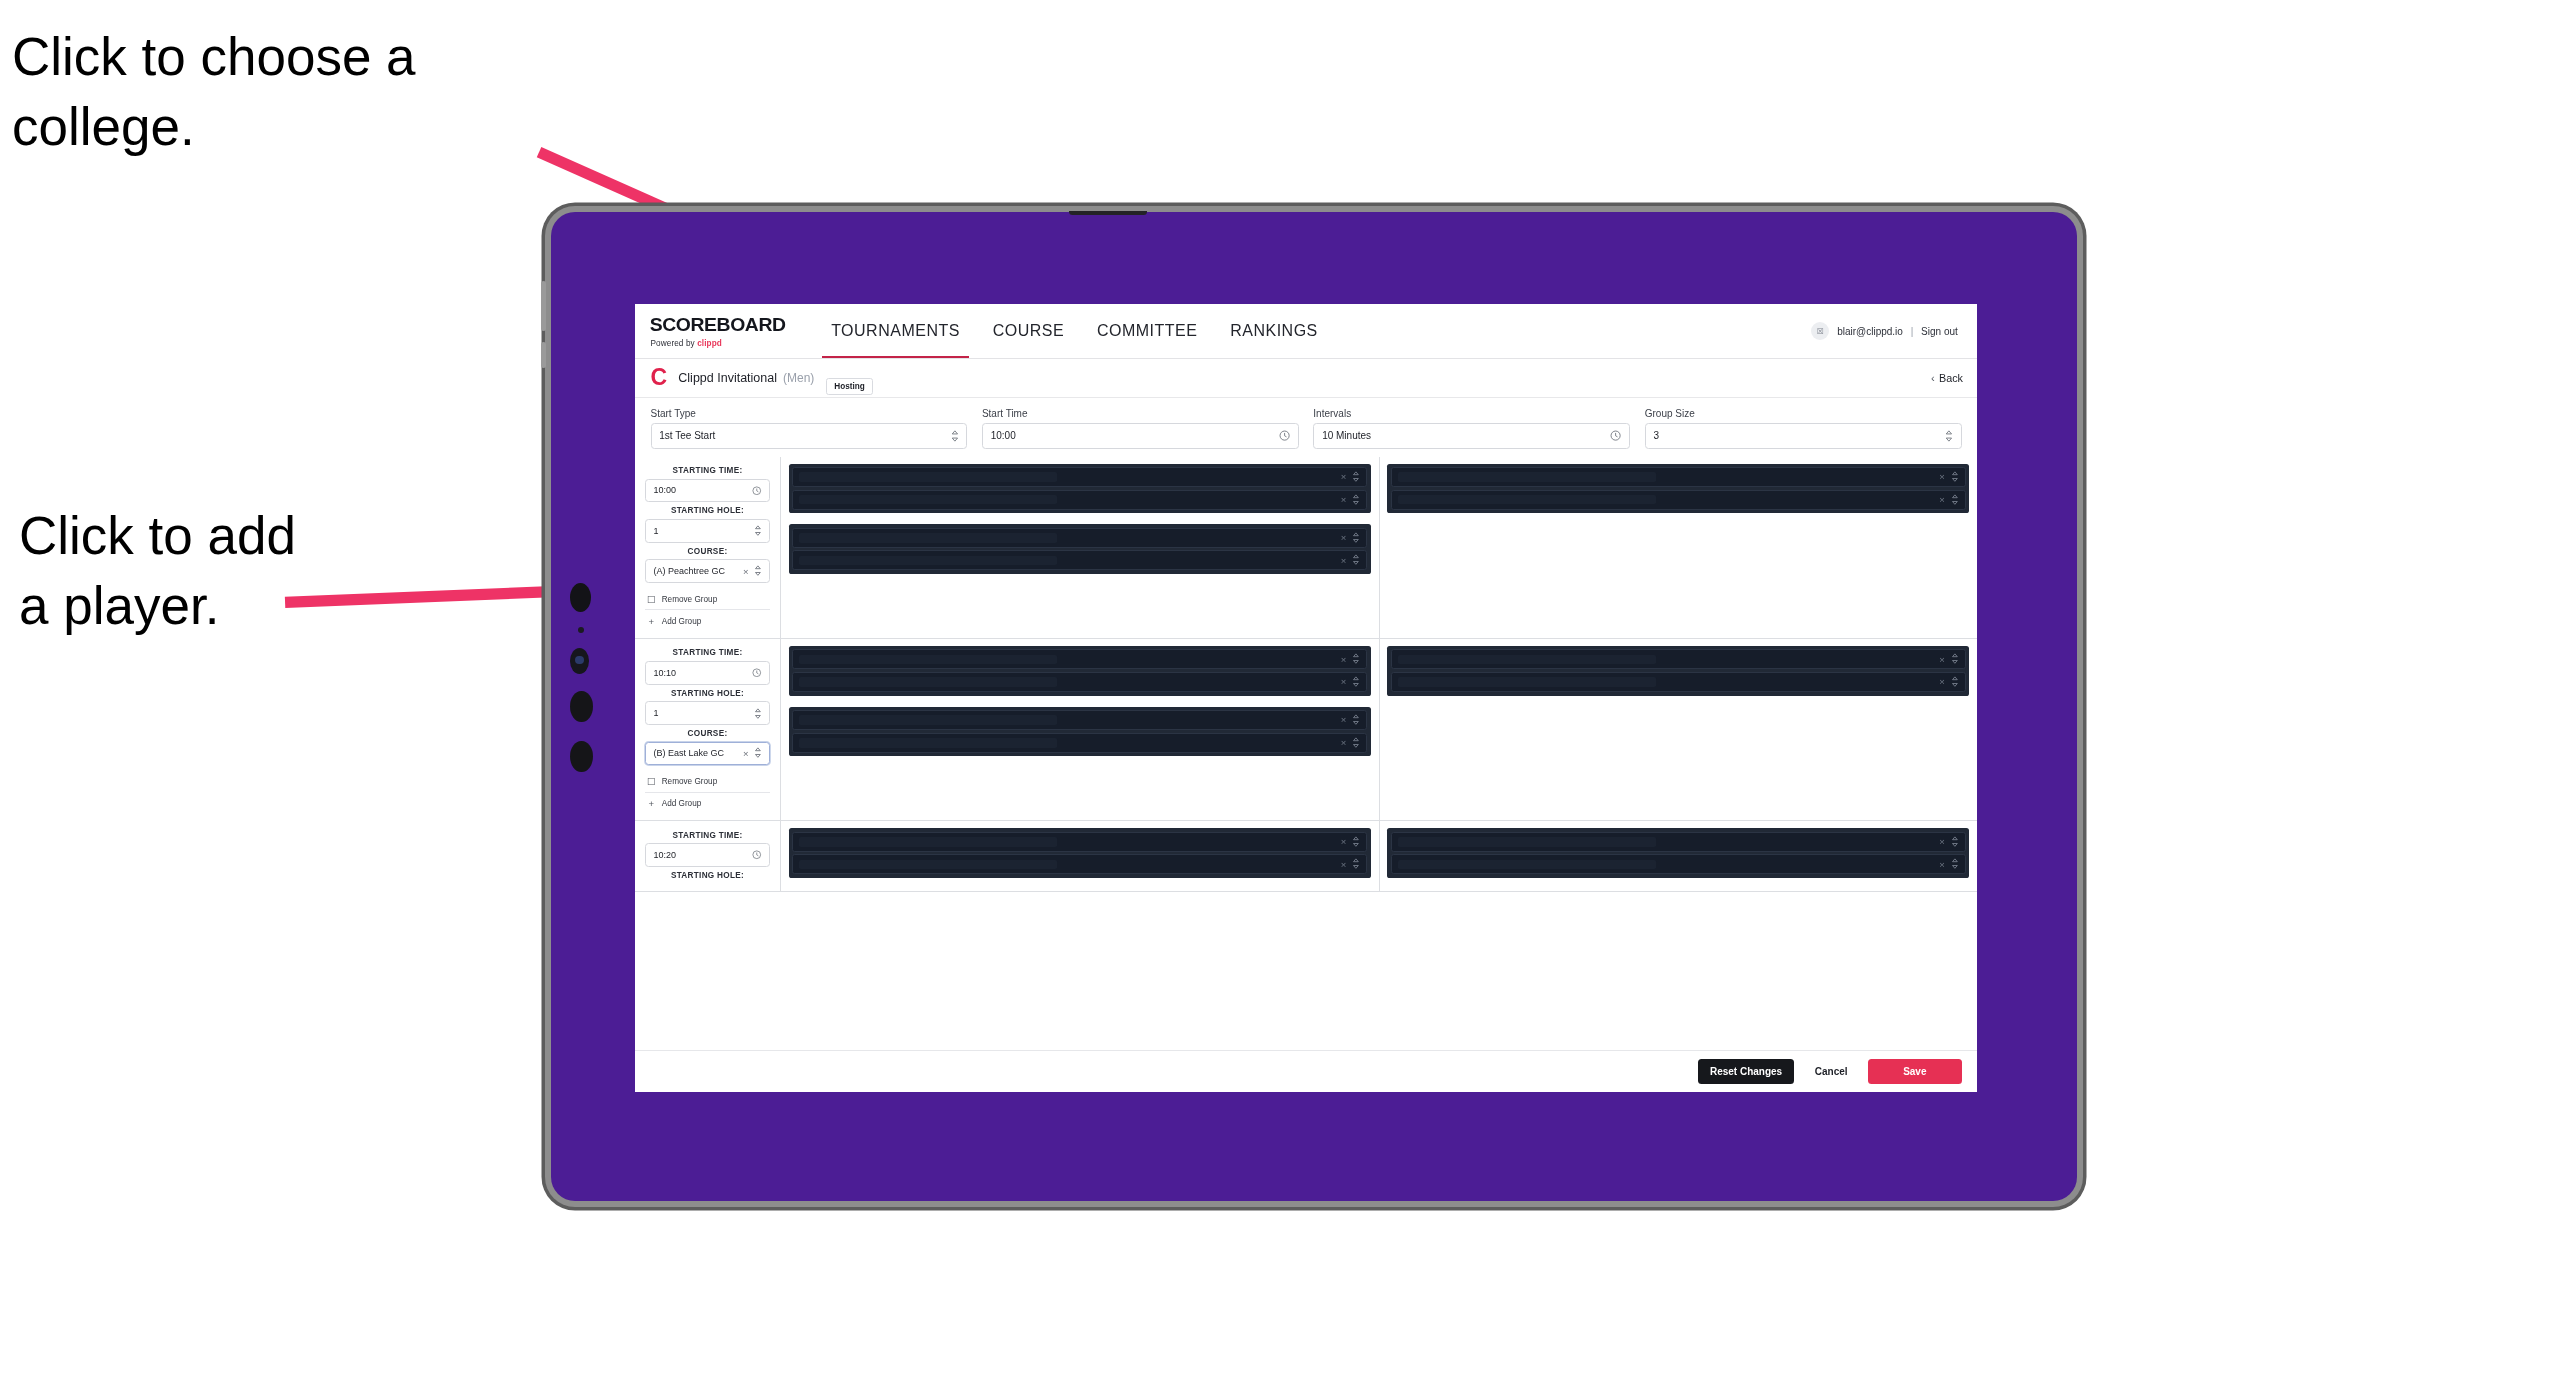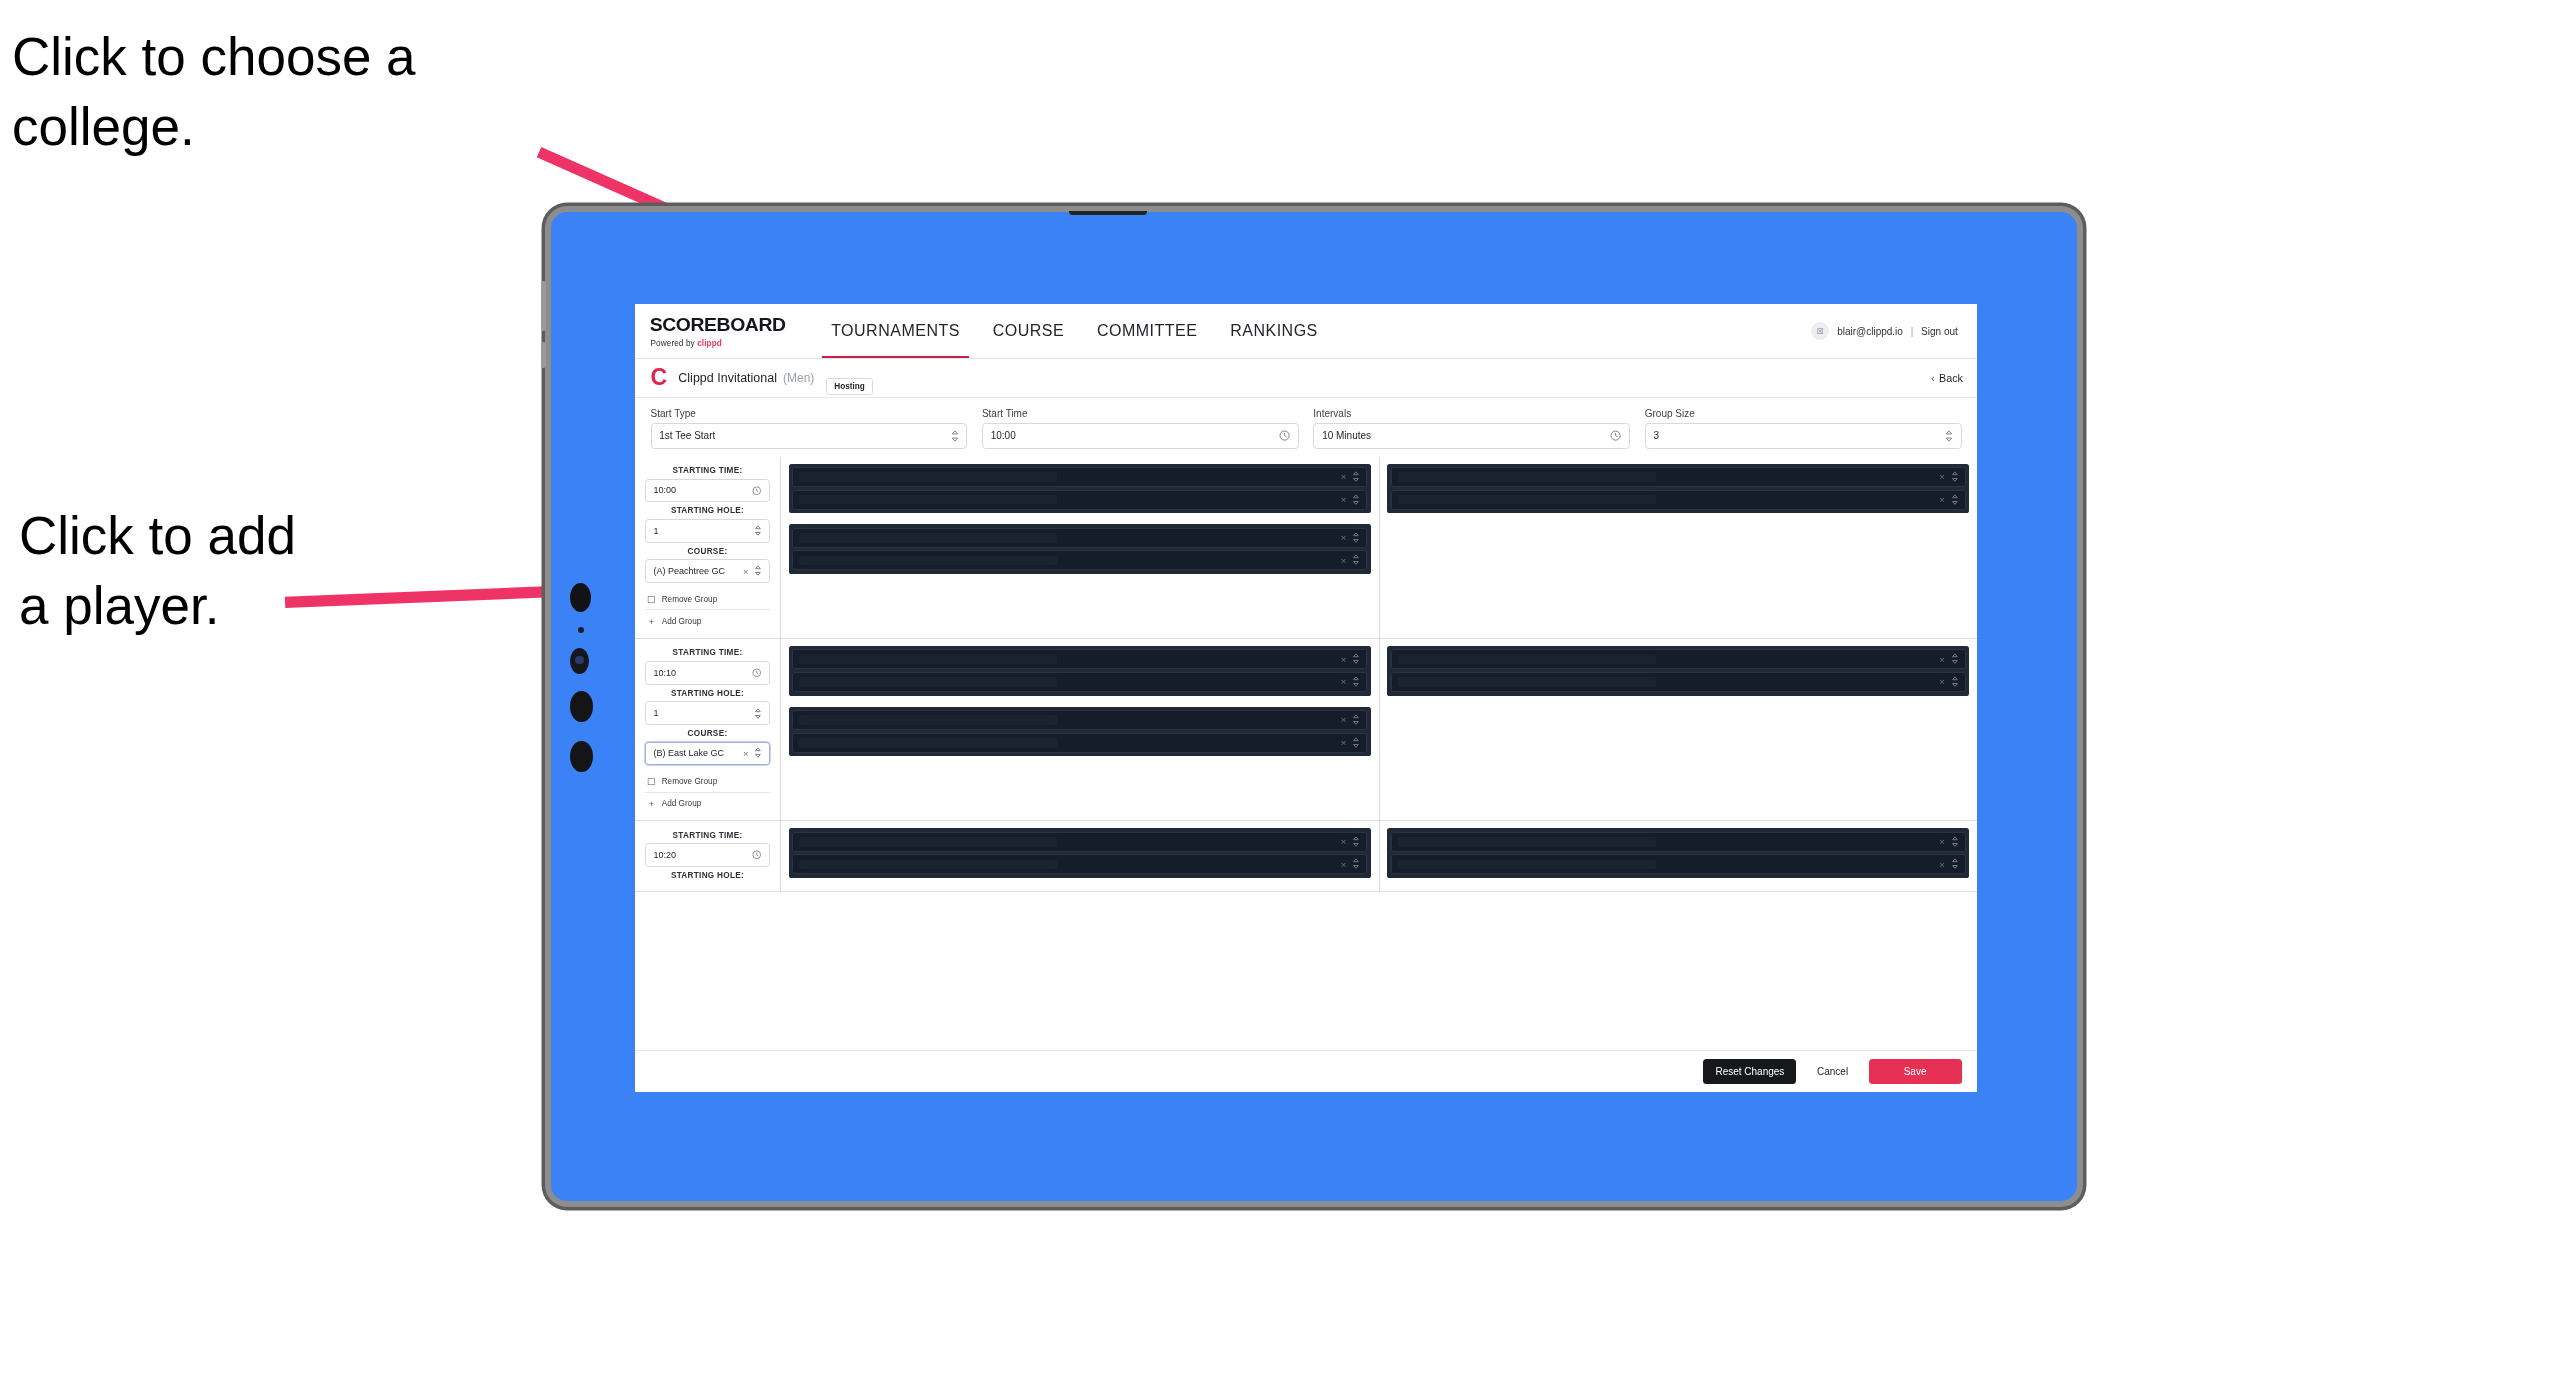--- a/index.html
+++ b/index.html
@@ -22,22 +22,22 @@
   }
   #annot-college{left:12px;top:22px;width:536px;}
   #annot-player{left:19px;top:501px;width:415px;}
 
   .arrow-svg{position:absolute;left:0;top:0;width:2576px;height:1386px;pointer-events:none;}
 
   
   #tablet{
     position:absolute;left:551px;top:212px;
     width:1526px;height:989px;
-    background:#3b82f6;
-    border-radius:16px;
+    background:#4c1d95;
+    border-radius:24px;
     box-shadow:0 0 0 6px #8d8d8d, 0 0 0 9.5px #5d5d5d;
   }
   .tab-btn{position:absolute;background:#9a9a9a;border-radius:2.6px;}
   #vol-a{left:-10.4px;top:69px;width:5.2px;height:50px;}
   #vol-b{left:-10.4px;top:130px;width:5.2px;height:26px;}
   .dot{position:absolute;border-radius:50%;background:#151518;}
   #cam1{left:19px;top:371px;width:21px;height:29px;background:#131317;}
   #cam-dot{left:27px;top:415px;width:6px;height:6px;background:#1b1b22;}
   #cam2{left:19px;top:436px;width:19px;height:26px;background:#16161d;}
   #cam2 .lens{position:absolute;left:5.2px;top:7.8px;width:8.6px;height:8.6px;border-radius:50%;background:#2b3a6b;}
@@ -177,21 +177,21 @@
   .slot .ph{
     flex:0 0 46%;height:9.5px;background:#1b2331;border-radius:1.7px;
   }
   .slot .acts{margin-left:auto;display:flex;align-items:center;gap:6px;color:#7b8492;}
   .slot .xi{font-size:9.5px;line-height:1;opacity:.85;}
 
   
   #footer{
     flex:0 0 auto;height:41px;background:#fff;border-top:0.9px solid #e6e7ea;
     display:flex;align-items:center;justify-content:flex-end;
-    padding:0 15.5px;gap:12px;
+    padding:0 15.5px;gap:12px;font-weight:bold;
   }
   .btn{font-size:10px;border-radius:3.5px;cursor:pointer;}
   .btn-reset{background:#16181c;color:#fff;padding:7px 12px;}
   .btn-cancel{background:transparent;color:#1d1f26;padding:7px 8.6px;}
   .btn-save{background:#e63054;color:#fff;padding:7px 35px;}
 </style>
 </head>
 <body>
 
 <div class="annot" id="annot-college">Click to choose a

